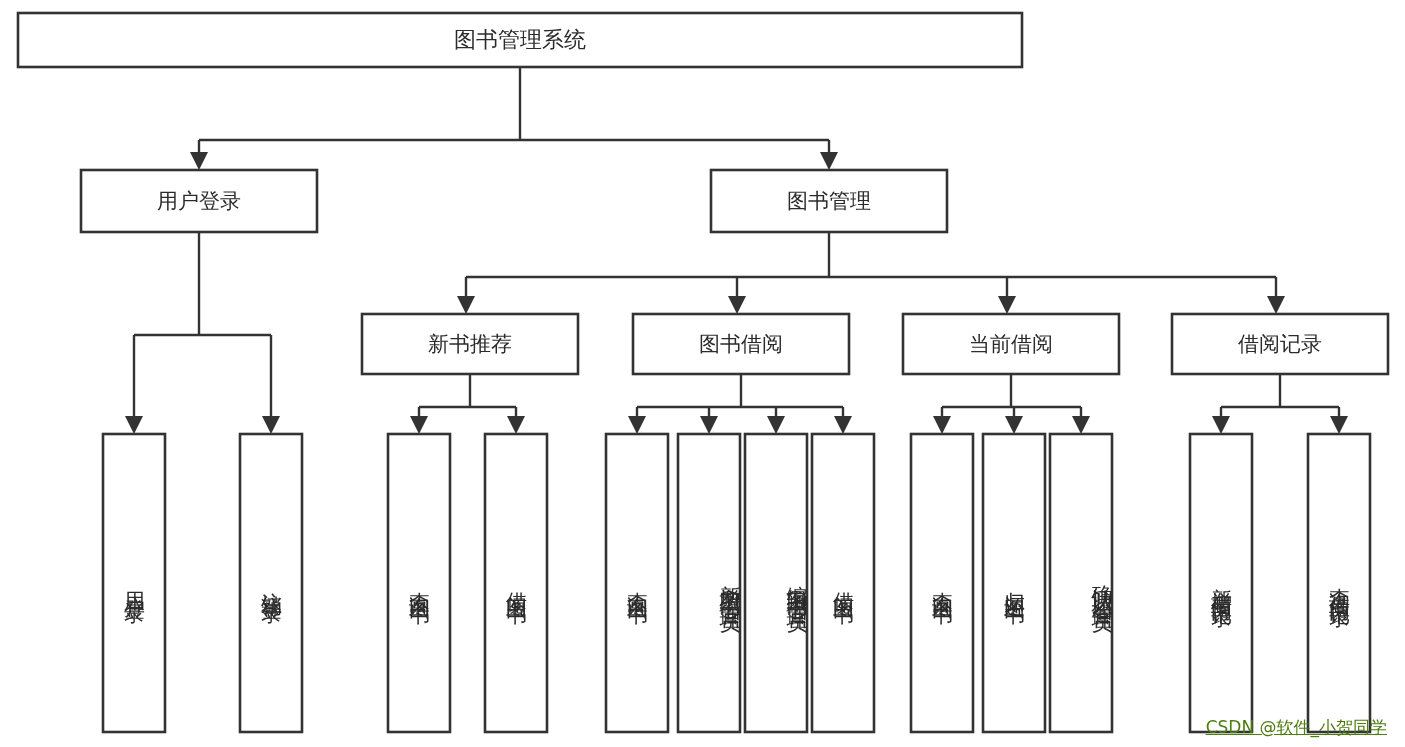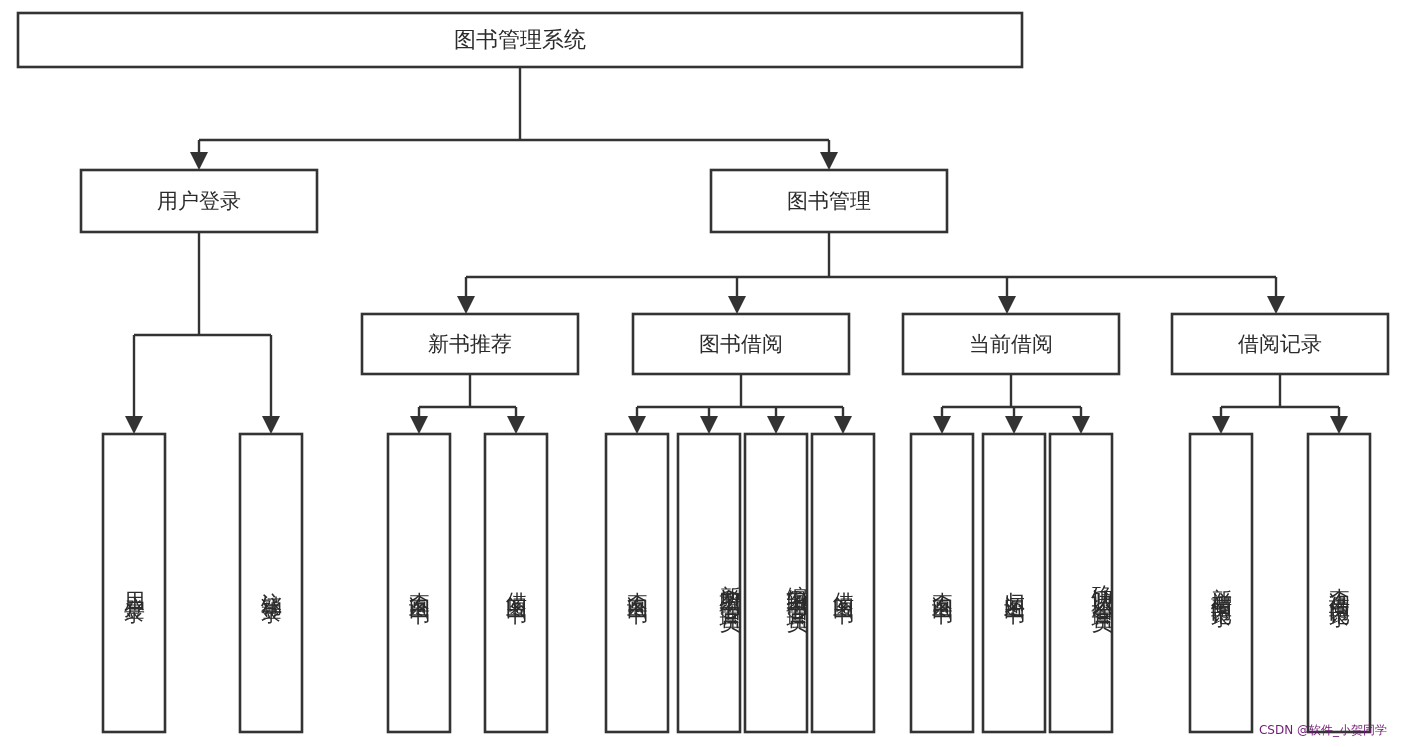--- a/index.html
+++ b/index.html
@@ -65,24 +65,25 @@
     align-items: center;
     justify-content: center;
     white-space: nowrap;
     pointer-events: none;
   }
   .watermark {
     position: absolute;
     right: 18px;
     bottom: 8px;
     font-family: "DejaVu Sans", "Liberation Sans", sans-serif;
-    font-size: 12px;
-    color: #701a75;
+    font-size: 17px;
+    color: #4d7c0f;
     white-space: nowrap;
     pointer-events: none;
+    text-decoration: underline;
   }
 </style>
 </head>
 <body>
 
 <div id="diagram-root">
 
   <svg class="diagram" viewBox="0 0 1405 747">
 
     <g>

